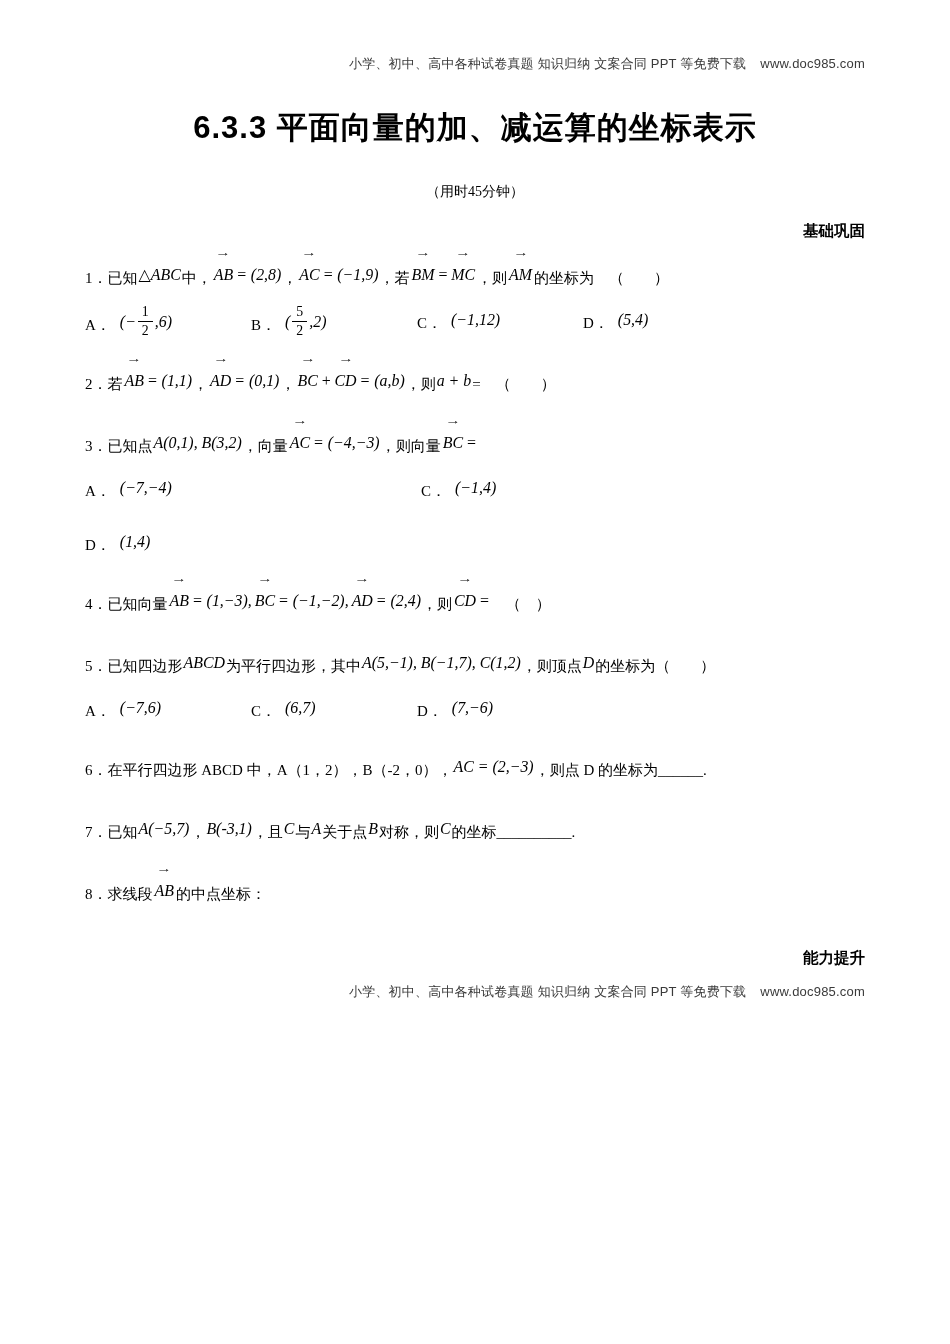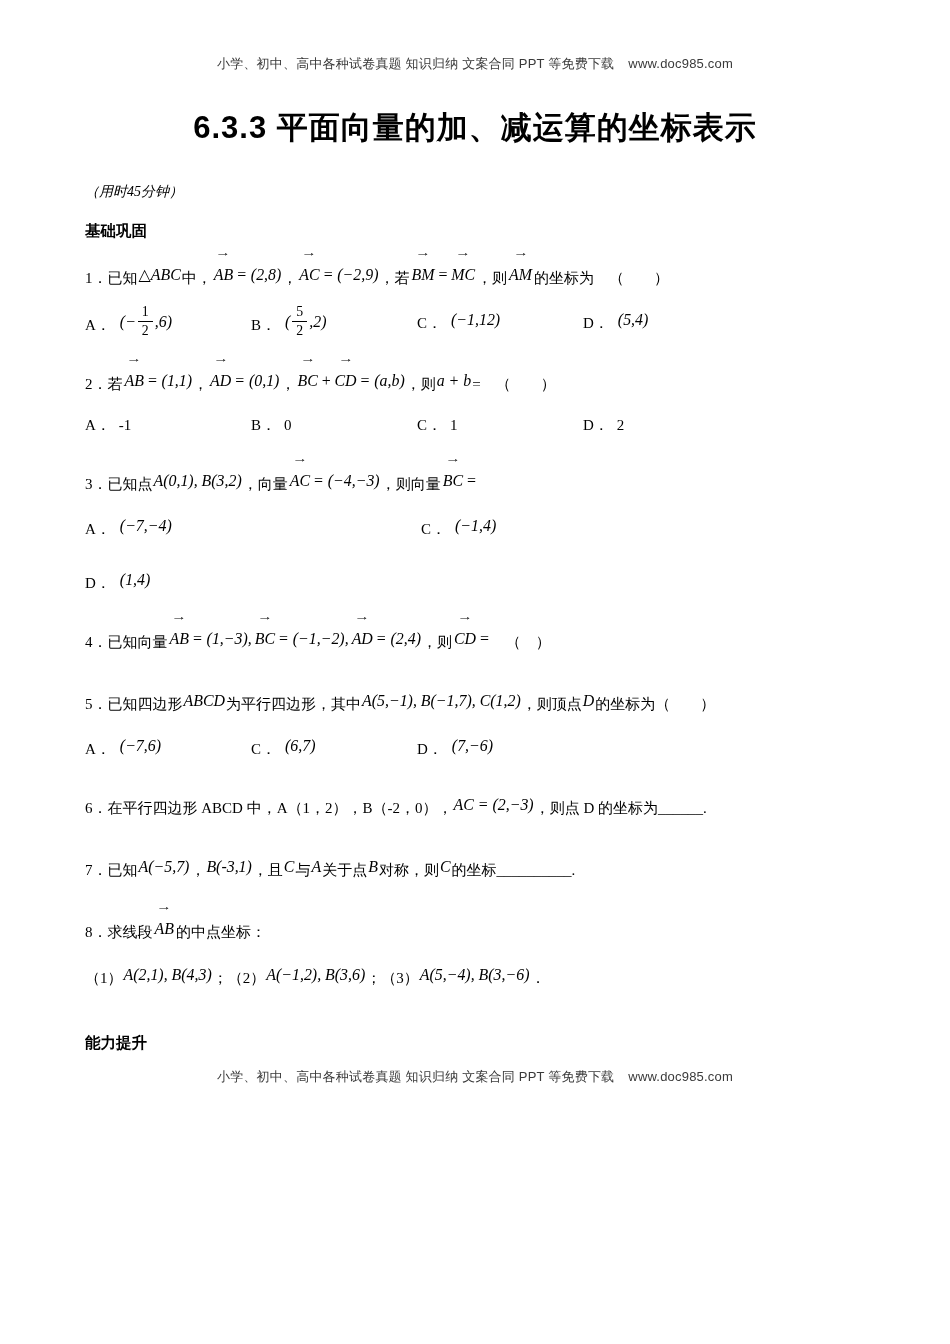--- a/index.html
+++ b/index.html
@@ -3,33 +3,33 @@
 <meta charset="utf-8">
 <style>
   html,body { margin:0; padding:0; background:#ffffff; }
   .page {
     width:950px; min-height:1344px; margin:0 auto; background:#ffffff;
     box-sizing:border-box; padding:55px 85px 40px 85px;
     font-family:"Liberation Serif","DejaVu Serif",serif;
     color:#000; font-size:15px;
   }
   .docline {
-    text-align:center; font-size:13px; color:#3a3a3a; letter-spacing:0.2px;
+    text-align:right; font-size:13px; color:#3a3a3a; letter-spacing:0.2px;
     font-family:"Liberation Sans","DejaVu Sans",sans-serif;
   }
   .docline .url { margin-left:14px; }
   .hdr { margin-bottom:34px; }
   .ftr { margin-top:10px; }
   h1.title {
     text-align:center; font-size:31px; font-weight:bold; margin:26px 0 34px 0;
     font-family:"Liberation Sans","DejaVu Sans",sans-serif; letter-spacing:1px;
   }
-  .subtitle { text-align:left; font-size:14px; margin:12px 0 20px 0;font-style:italic; }
+  .subtitle { text-align:center; font-size:14px; margin:12px 0 20px 0; }
   .section {
-    text-align:left; font-weight:bold; font-size:15.5px; margin:12px 0 14px 0;
+    text-align:right; font-weight:bold; font-size:15.5px; margin:12px 0 14px 0;
     font-family:"Liberation Sans","DejaVu Sans",sans-serif;
   }
   .section-top { margin-top:36px; }
   .question { margin:0 0 22px 0; }
   .stem { margin:0 0 6px 0; line-height:2.35; }
   .options { display:flex; flex-wrap:wrap; row-gap:20px; margin:8px 0 0 0; line-height:2; }
   .cols-4 > .option { width:166px; }
   .cols-2 > .option { width:336px; }
   .olabel { margin-right:8px; }
   
@@ -64,36 +64,30 @@
   </div>
 
   <h1 class="title">6.3.3 平面向量的加、减运算的坐标表示</h1>
 
   <div class="subtitle">（用时45分钟）</div>
 
   <div class="section">基础巩固</div>
 
   <div id="questions">
       <div class="question">
-        <p class="stem">1．已知<span class="mi">△ABC</span>中，<span class="vec">AB</span><span class="mi">= (2,8)</span>，<span class="vec">AC</span><span class="mi">= (−2,9)</span>，若<span class="vec">BM</span><span class="mi">=</span><span class="vec">MC</span>，则<span class="vec">AM</span>的坐标为　（　　）</p>
+        <p class="stem">1．已知<span class="mi">△ABC</span>中，<span class="vec">AB</span><span class="mi">= (2,8)</span>，<span class="vec">AC</span><span class="mi">= (−1,9)</span>，若<span class="vec">BM</span><span class="mi">=</span><span class="vec">MC</span>，则<span class="vec">AM</span>的坐标为　（　　）</p>
         <div class="options cols-4">
           <div class="option"><span class="olabel">A．</span><span class="oval"><span class="mi">(−</span><span class="frac"><span class="num">1</span><span class="den">2</span></span><span class="mi">,6)</span></span></div>
           <div class="option"><span class="olabel">B．</span><span class="oval"><span class="mi">(</span><span class="frac"><span class="num">5</span><span class="den">2</span></span><span class="mi">,2)</span></span></div>
           <div class="option"><span class="olabel">C．</span><span class="oval"><span class="mi">(−1,12)</span></span></div>
           <div class="option"><span class="olabel">D．</span><span class="oval"><span class="mi">(5,4)</span></span></div>
         </div>
       </div>
       <div class="question">
         <p class="stem">2．若<span class="vec">AB</span><span class="mi">= (1,1)</span>，<span class="vec">AD</span><span class="mi">= (0,1)</span>，<span class="vec">BC</span><span class="mi">+</span><span class="vec">CD</span><span class="mi">= (a,b)</span>，则<span class="mi">a + b</span>=　（　　）</p>
-        <div class="options cols-4">
-          <div class="option"><span class="olabel">A．</span><span class="oval">-1</span></div>
-          <div class="option"><span class="olabel">B．</span><span class="oval">0</span></div>
-          <div class="option"><span class="olabel">C．</span><span class="oval">1</span></div>
-          <div class="option"><span class="olabel">D．</span><span class="oval">2</span></div>
-        </div>
       </div>
       <div class="question">
         <p class="stem">3．已知点<span class="mi">A(0,1), B(3,2)</span>，向量<span class="vec">AC</span><span class="mi">= (−4,−3)</span>，则向量<span class="vec">BC</span><span class="mi">=</span></p>
         <div class="options cols-2">
           <div class="option"><span class="olabel">A．</span><span class="oval"><span class="mi">(−7,−4)</span></span></div>
           <div class="option"><span class="olabel">C．</span><span class="oval"><span class="mi">(−1,4)</span></span></div>
           <div class="option"><span class="olabel">D．</span><span class="oval"><span class="mi">(1,4)</span></span></div>
         </div>
       </div>
       <div class="question">
@@ -108,21 +102,20 @@
         </div>
       </div>
       <div class="question">
         <p class="stem">6．在平行四边形 ABCD 中，A（1，2），B（-2，0），<span class="mi">AC = (2,−3)</span>，则点 D 的坐标为______.</p>
       </div>
       <div class="question">
         <p class="stem">7．已知<span class="mi">A(−5,7)</span>，<span class="mi">B(-3,1)</span>，且<span class="mi">C</span>与<span class="mi">A</span>关于点<span class="mi">B</span>对称，则<span class="mi">C</span>的坐标__________.</p>
       </div>
       <div class="question">
         <p class="stem">8．求线段<span class="vec">AB</span>的中点坐标：</p>
-        <p class="stem">（1）<span class="mi">A(2,1), B(4,3)</span>；（2）<span class="mi">A(−1,2), B(3,6)</span>；（3）<span class="mi">A(5,−4), B(3,−6)</span>．</p>
       </div>
     </div>
 
   <div class="section section-top">能力提升</div>
 
   <div class="docline ftr">
     <span>小学、初中、高中各种试卷真题 知识归纳 文案合同 PPT 等免费下载</span><span class="url">www.doc985.com</span>
   </div>
 
 </div>

